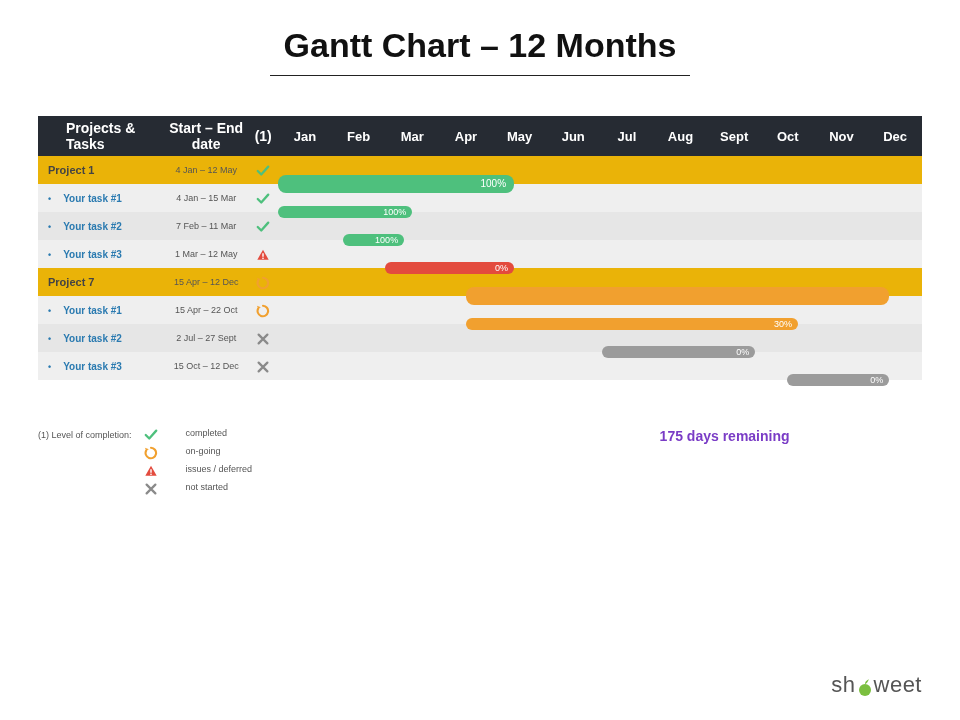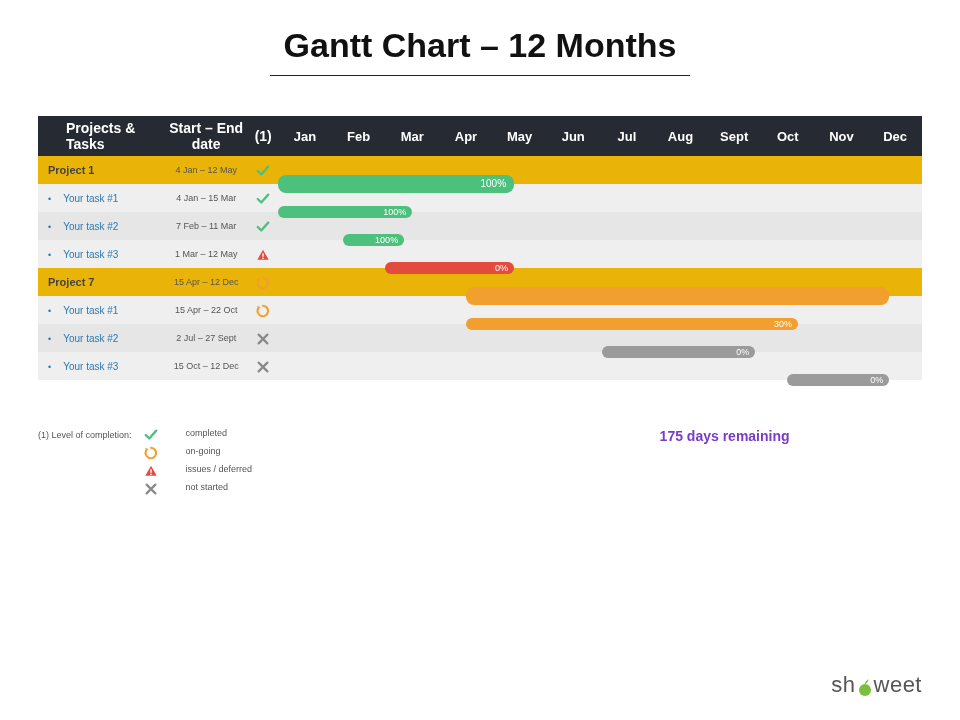--- a/index.html
+++ b/index.html
@@ -16,21 +16,21 @@
   .gantt thead th:first-child { text-align: left; padding-left: 28px; font-size: 14px; }
   .col-name { width: 126px; }
   .col-date { width: 84px; }
   .col-stat { width: 30px; }
   .col-month { width: 53.6px; }
   .gantt tbody tr { height: 28px; }
   .gantt tbody tr.proj td { background: #eab308; }
   .gantt tbody tr.task td { background: #efefef; }
   .gantt tbody tr.alt td { background: #e6e6e6; }
   .gantt tbody td.namecell { padding-left: 10px; font-size: 11px; font-weight: 700; color: #444; text-align: left; }
-  .gantt tbody tr.task td.namecell { font-weight: 400; color: #2a7ab0; font-size: 10px; }
+  .gantt tbody tr.task td.namecell { font-weight: 700; color: #2a7ab0; font-size: 10px; }
   .gantt tbody td.datecell { font-size: 9px; color: #555; text-align: center; }
   .gantt tbody td.statcell { text-align: center; vertical-align: middle; }
   .bullet { color: #2a7ab0; margin-right: 12px; font-size: 9px; }
   .bar-area { position: relative; height: 100%; }
   .bar { position: absolute; top: 5px; height: 18px; border-radius: 8px; color: #fff; font-size: 10px; line-height: 18px; text-align: right; padding-right: 8px; white-space: nowrap; }
   .bar.thin { top: 8px; height: 12px; line-height: 12px; font-size: 9px; padding-right: 6px; }
   .c-green  { background: #4ec07d; }
   .c-red    { background: #e34b3e; }
   .c-orange { background: #f1a02f; }
   .c-gray   { background: #9b9b9b; }

